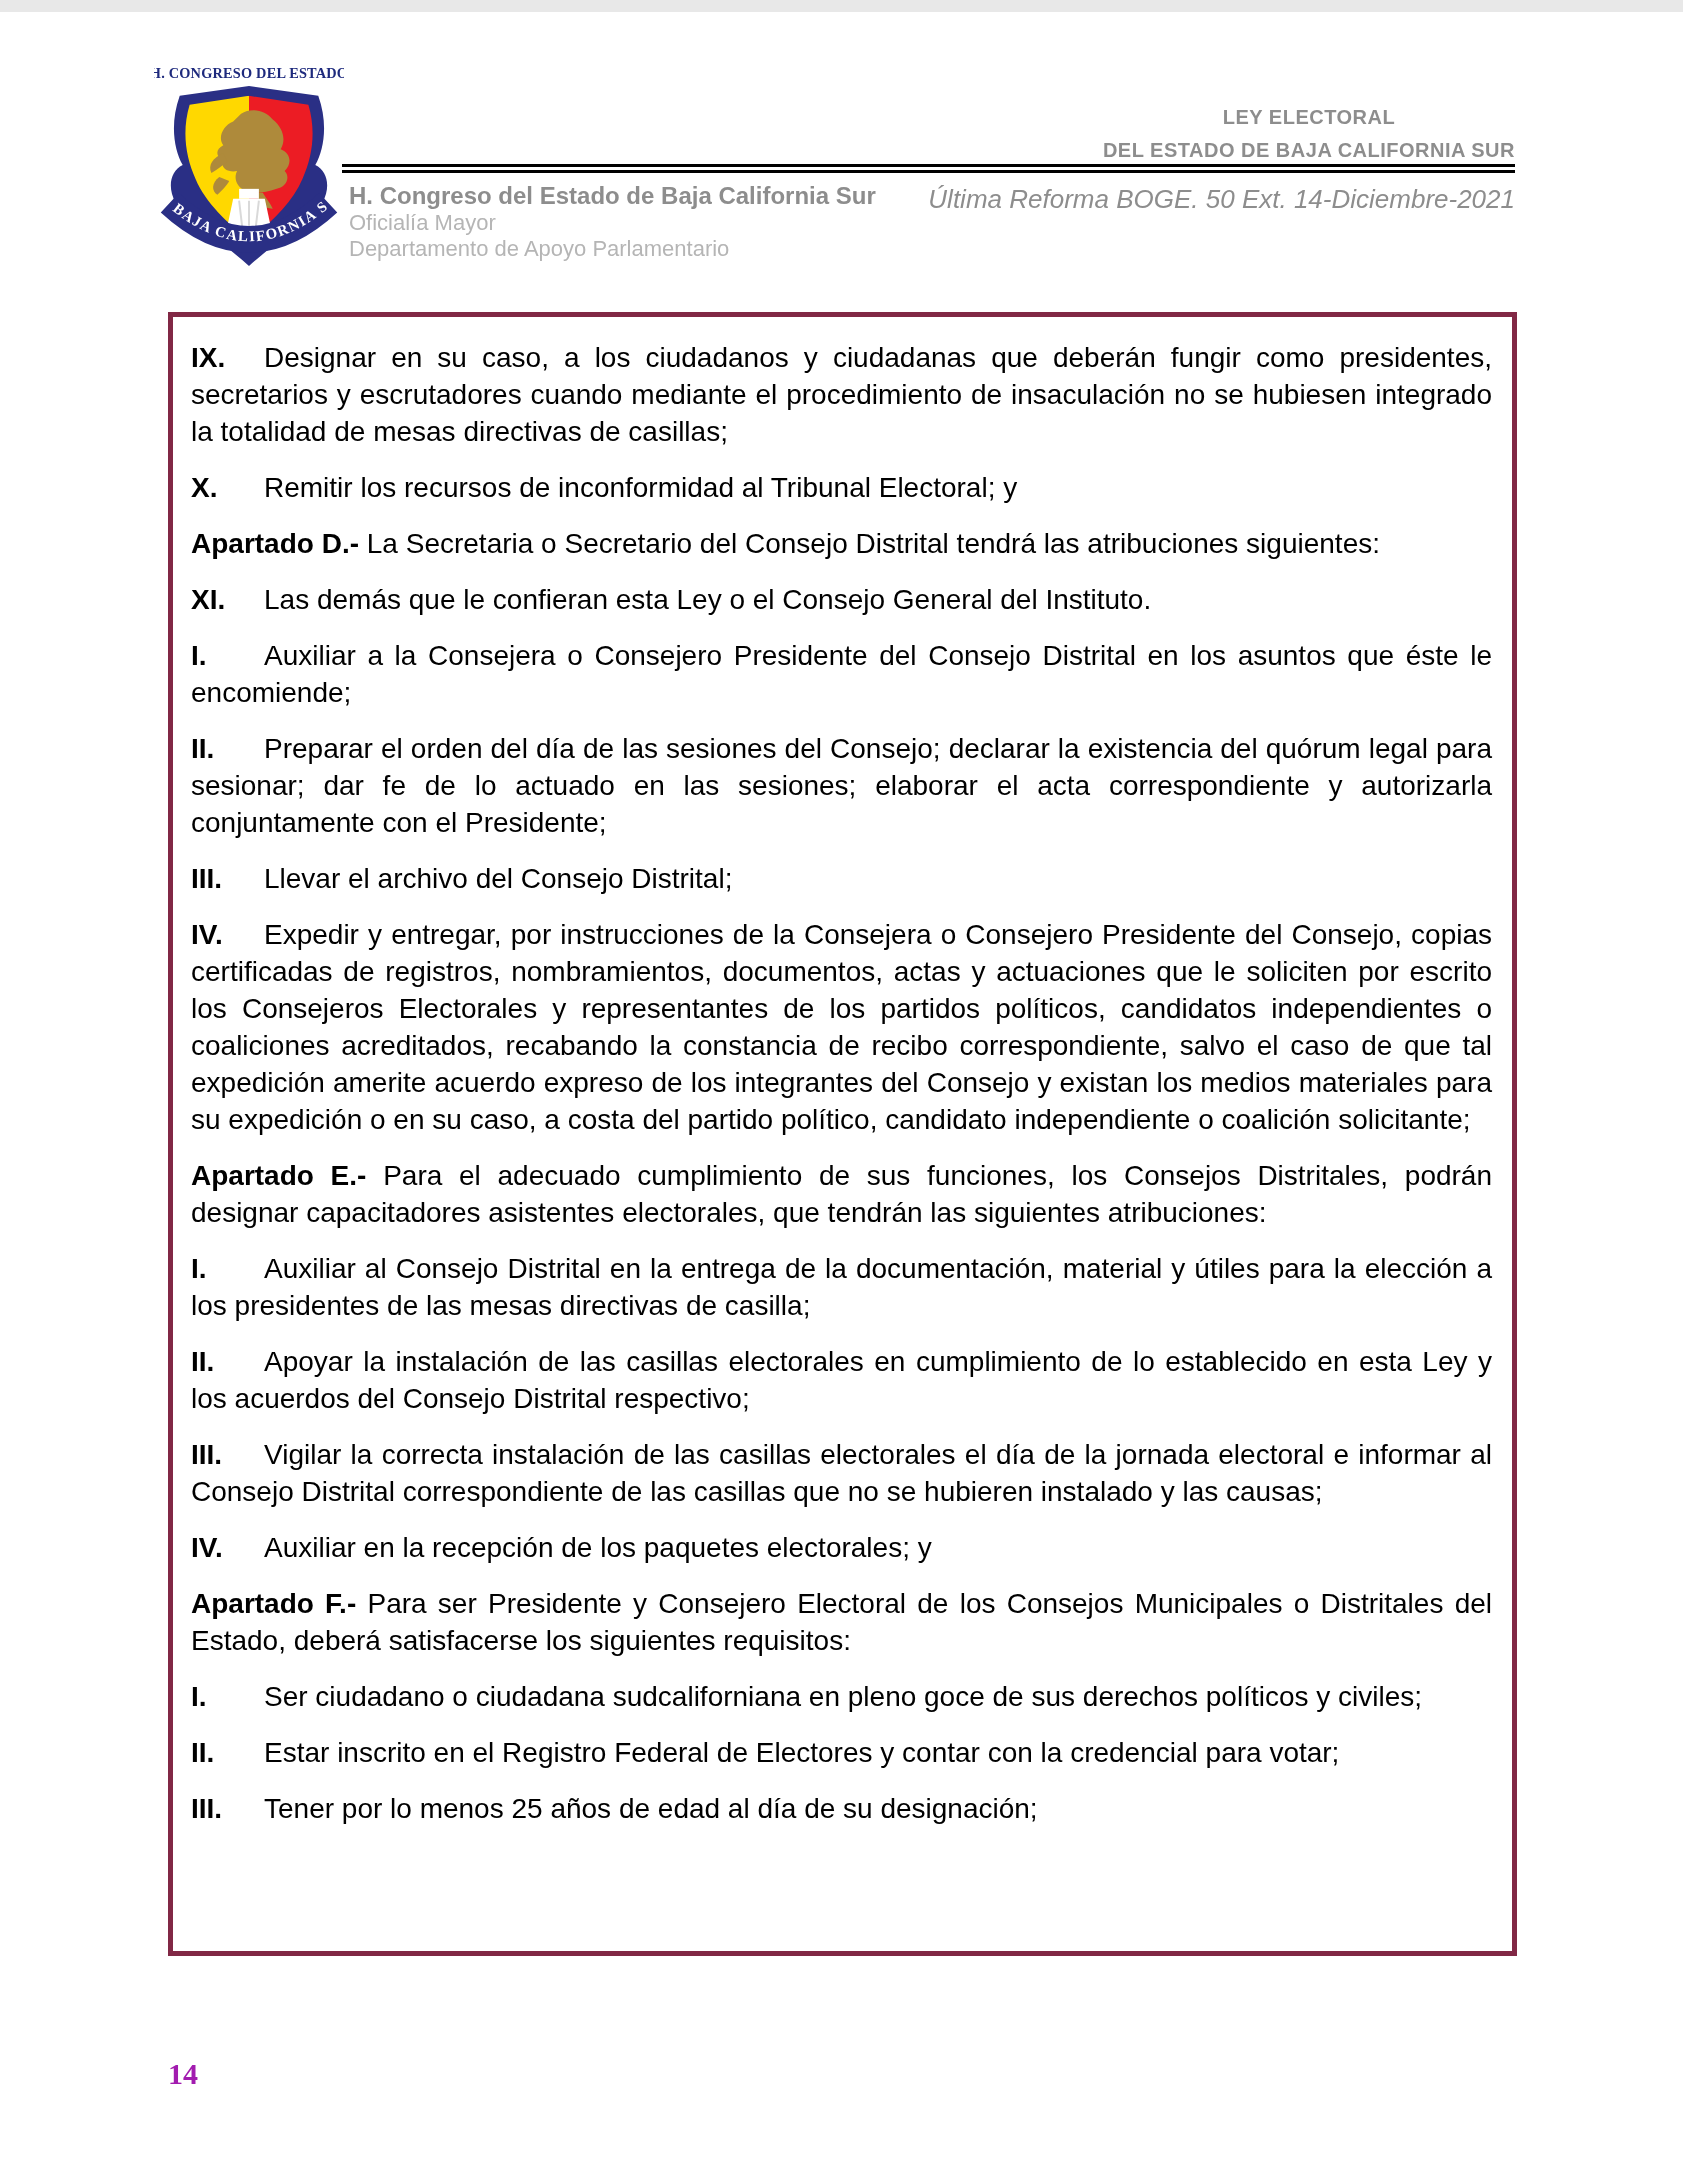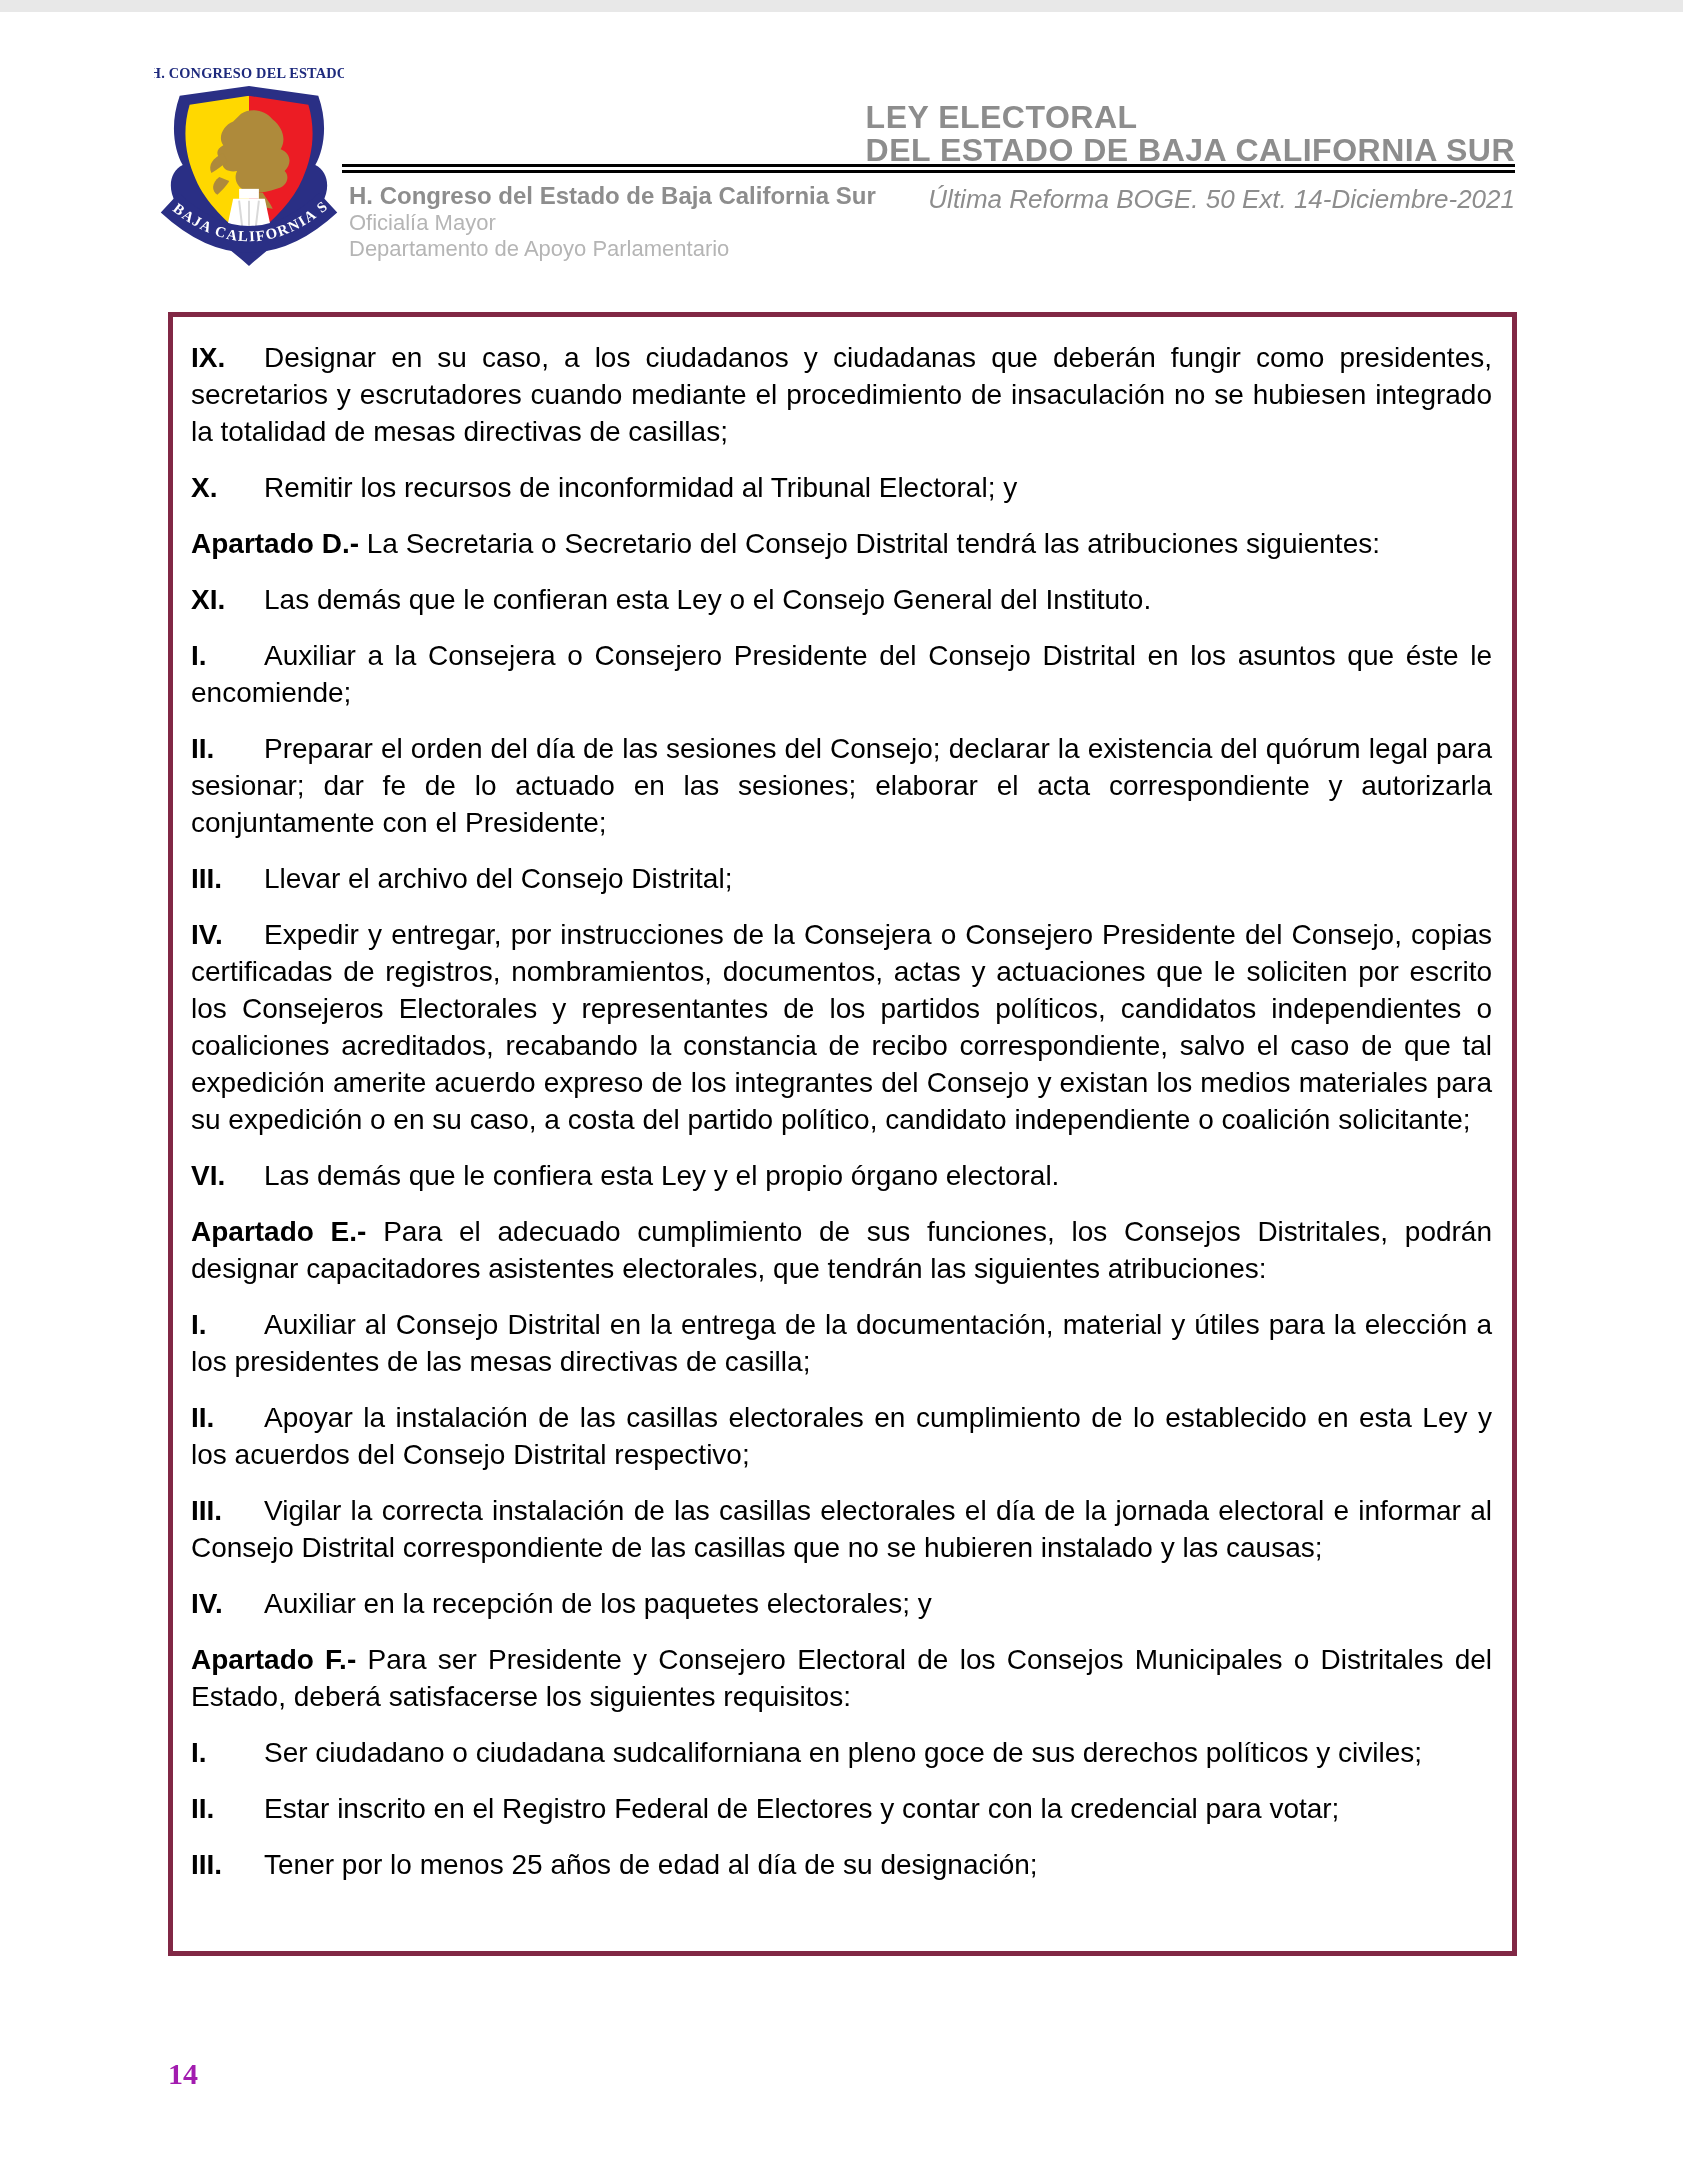--- a/index.html
+++ b/index.html
@@ -12,24 +12,24 @@
     margin:12px auto;
   }
 
   
   .logo {
     position:absolute; left:154px; top:50px;
     width:190px; height:226px;
   }
   .doc-title {
     position:absolute; top:89px; right:168px;
-    text-align:left;
+    text-align:center;
     color:#8d8d8d;
     font-weight:bold;
-    font-size:32px; line-height:33px;
+    font-size:20px; line-height:33px;
     letter-spacing:0.5px;
     white-space:nowrap;
   }
   .rule {
     position:absolute; left:342px; right:168px; top:152px;
   }
   .rule .a { height:3px; background:#000; }
   .rule .g { height:3px; background:transparent; }
   .rule .b { height:3px; background:#000; }
 
@@ -175,21 +175,20 @@
 
   <div class="content-box">
       <p class="para"><span class="num">IX.</span><span>Designar en su caso, a los ciudadanos y ciudadanas que deberán fungir como presidentes, secretarios y escrutadores cuando mediante el procedimiento de insaculación no se hubiesen integrado la totalidad de mesas directivas de casillas;</span></p>
       <p class="para"><span class="num">X.</span><span>Remitir los recursos de inconformidad al Tribunal Electoral; y</span></p>
       <p class="para"><span class="lead">Apartado D.-</span> <span>La Secretaria o Secretario del Consejo Distrital tendrá las atribuciones siguientes:</span></p>
       <p class="para"><span class="num">XI.</span><span>Las demás que le confieran esta Ley o el Consejo General del Instituto.</span></p>
       <p class="para"><span class="num">I.</span><span>Auxiliar a la Consejera o Consejero Presidente del Consejo Distrital en los asuntos que éste le encomiende;</span></p>
       <p class="para"><span class="num">II.</span><span>Preparar el orden del día de las sesiones del Consejo; declarar la existencia del quórum legal para sesionar; dar fe de lo actuado en las sesiones; elaborar el acta correspondiente y autorizarla conjuntamente con el Presidente;</span></p>
       <p class="para"><span class="num">III.</span><span>Llevar el archivo del Consejo Distrital;</span></p>
       <p class="para"><span class="num">IV.</span><span>Expedir y entregar, por instrucciones de la Consejera o Consejero Presidente del Consejo, copias certificadas de registros, nombramientos, documentos, actas y actuaciones que le soliciten por escrito los Consejeros Electorales y representantes de los partidos políticos, candidatos independientes o coaliciones acreditados, recabando la constancia de recibo correspondiente, salvo el caso de que tal expedición amerite acuerdo expreso de los integrantes del Consejo y existan los medios materiales para su expedición o en su caso, a costa del partido político, candidato independiente o coalición solicitante;</span></p>
-      <p class="para"><span class="num">VI.</span><span>Las demás que le confiera esta Ley y el propio órgano electoral.</span></p>
       <p class="para"><span class="lead">Apartado E.-</span> <span>Para el adecuado cumplimiento de sus funciones, los Consejos Distritales, podrán designar capacitadores asistentes electorales, que tendrán las siguientes atribuciones:</span></p>
       <p class="para"><span class="num">I.</span><span>Auxiliar al Consejo Distrital en la entrega de la documentación, material y útiles para la elección a los presidentes de las mesas directivas de casilla;</span></p>
       <p class="para"><span class="num">II.</span><span>Apoyar la instalación de las casillas electorales en cumplimiento de lo establecido en esta Ley y los acuerdos del Consejo Distrital respectivo;</span></p>
       <p class="para"><span class="num">III.</span><span>Vigilar la correcta instalación de las casillas electorales el día de la jornada electoral e informar al Consejo Distrital correspondiente de las casillas que no se hubieren instalado y las causas;</span></p>
       <p class="para"><span class="num">IV.</span><span>Auxiliar en la recepción de los paquetes electorales; y</span></p>
       <p class="para"><span class="lead">Apartado F.-</span> <span>Para ser Presidente y Consejero Electoral de los Consejos Municipales o Distritales del Estado, deberá satisfacerse los siguientes requisitos:</span></p>
       <p class="para"><span class="num">I.</span><span>Ser ciudadano o ciudadana sudcaliforniana en pleno goce de sus derechos políticos y civiles;</span></p>
       <p class="para"><span class="num">II.</span><span>Estar inscrito en el Registro Federal de Electores y contar con la credencial para votar;</span></p>
       <p class="para"><span class="num">III.</span><span>Tener por lo menos 25 años de edad al día de su designación;</span></p>
     </div>

